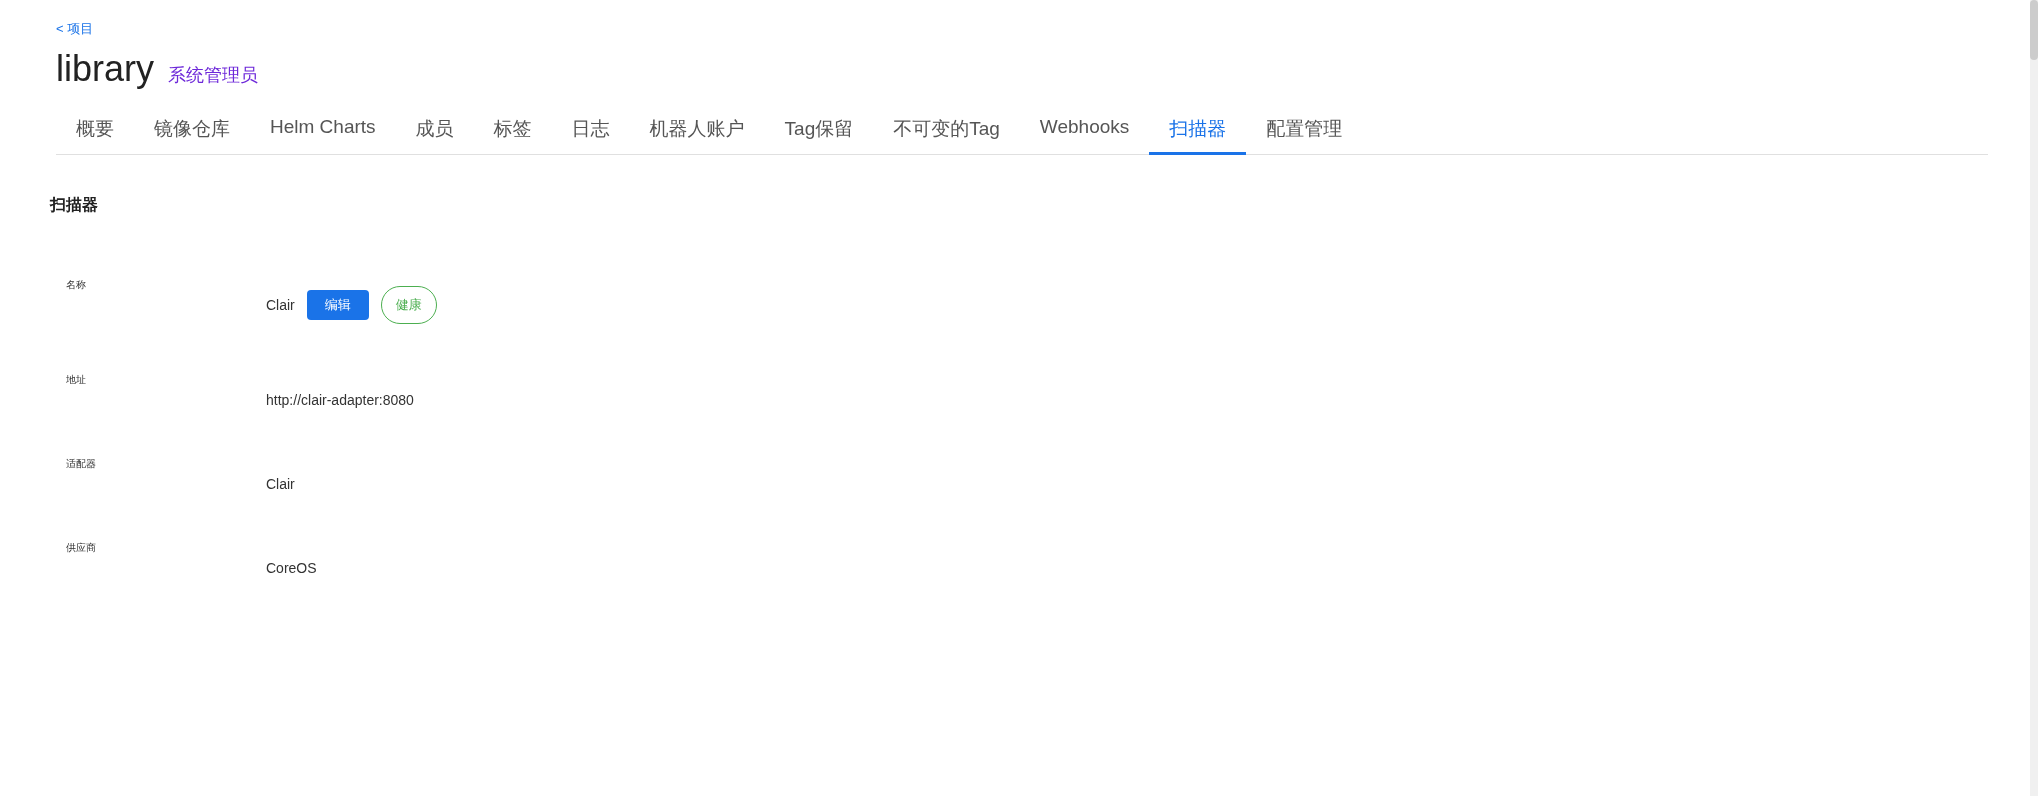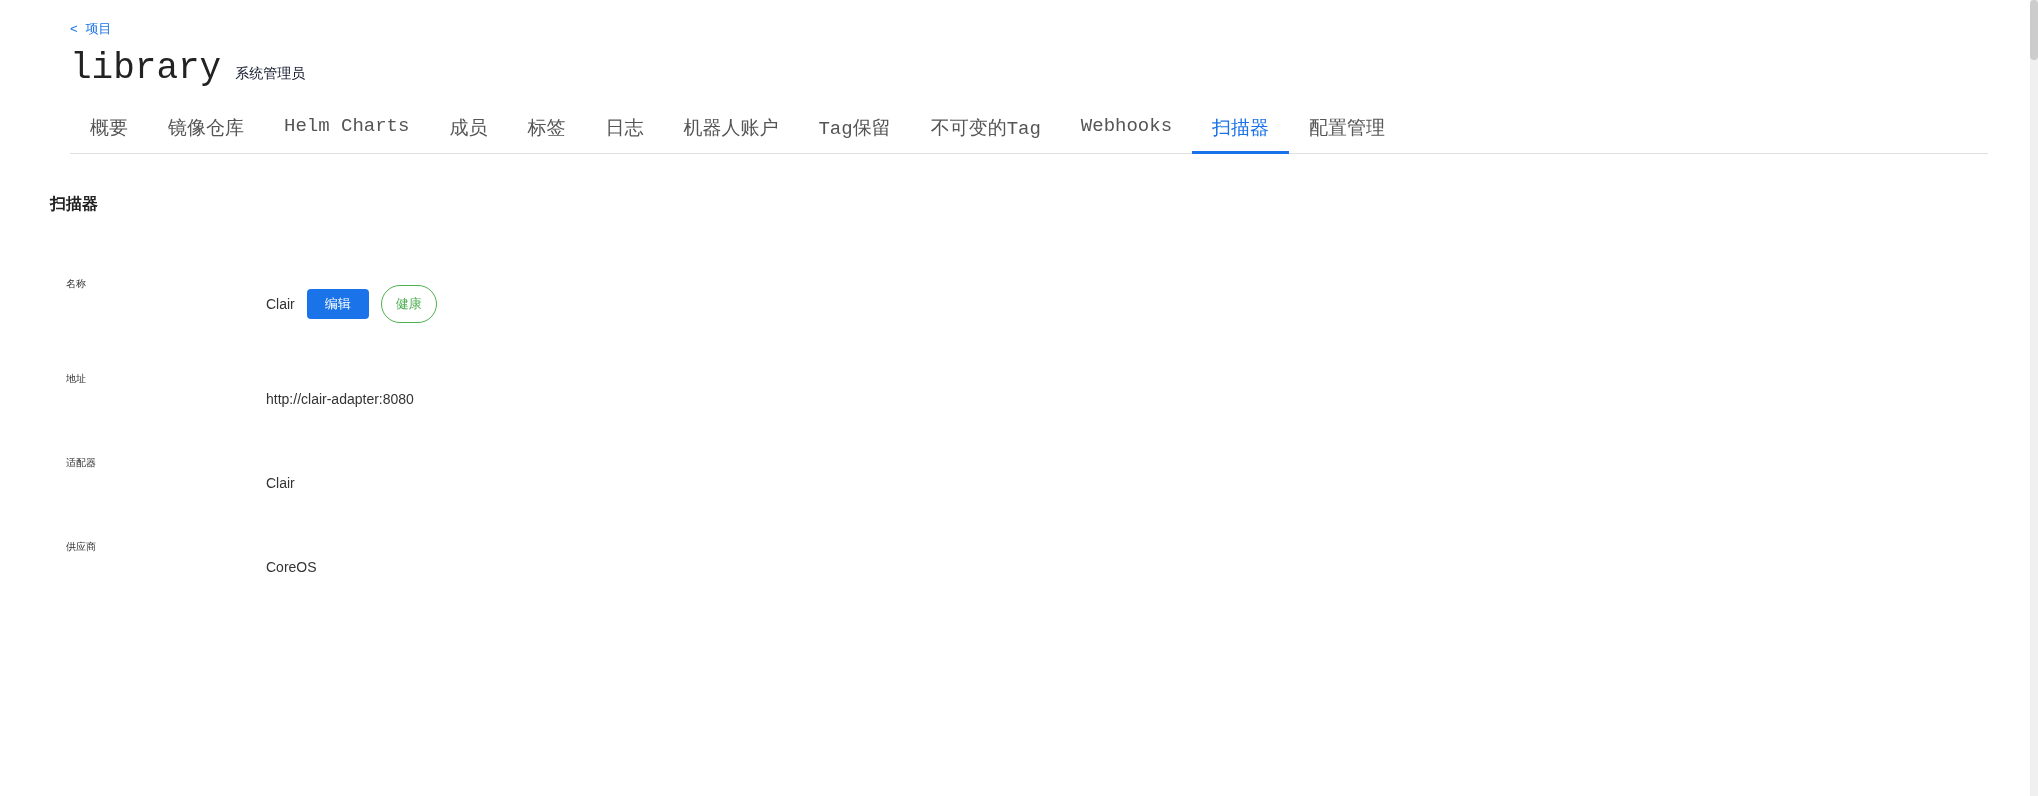--- a/index.html
+++ b/index.html
@@ -16,23 +16,22 @@
     }
 
     .page-container {
       background: #fff;
       min-height: 796px;
       max-width: 2038px;
       margin: 0 auto;
     }
 
     .top-header {
-      padding: 20px 50px 0 70px;
+      padding: 20px 50px 0 56px;
       background: #fff;
-      font-family: Liberation Mono, monospace;
     }
 
     .breadcrumb {
       color: #1a73e8;
       font-size: 13px;
       margin-bottom: 10px;
       cursor: pointer;
     }
 
     .project-title {
@@ -42,22 +41,22 @@
       margin-bottom: 16px;
     }
 
     .project-name {
       font-size: 36px;
       font-weight: 400;
       color: #222;
     }
 
     .project-role {
-      font-size: 14px;
-      color: #0f172a;
+      font-size: 18px;
+      color: #6d28d9;
     }
 
     .nav-tabs {
       display: flex;
       gap: 0;
       border-bottom: 1px solid #e0e0e0;
       margin-top: 4px;
     }
 
     .nav-tab {

